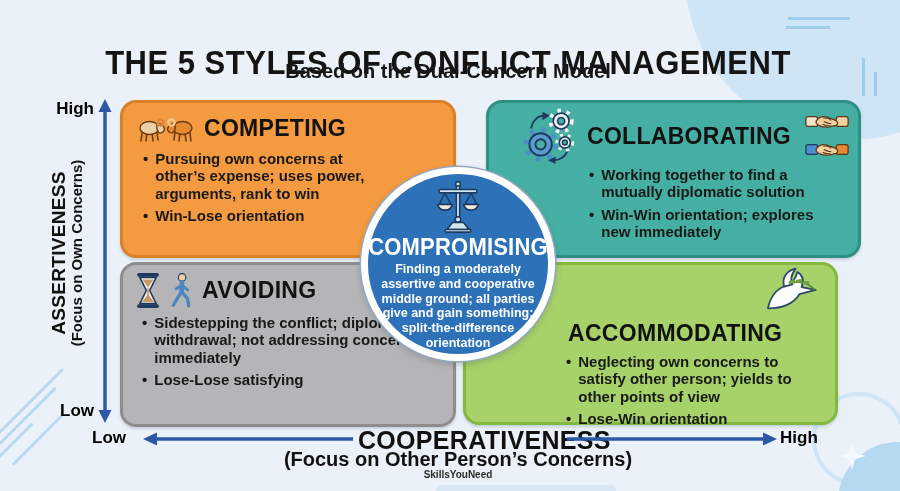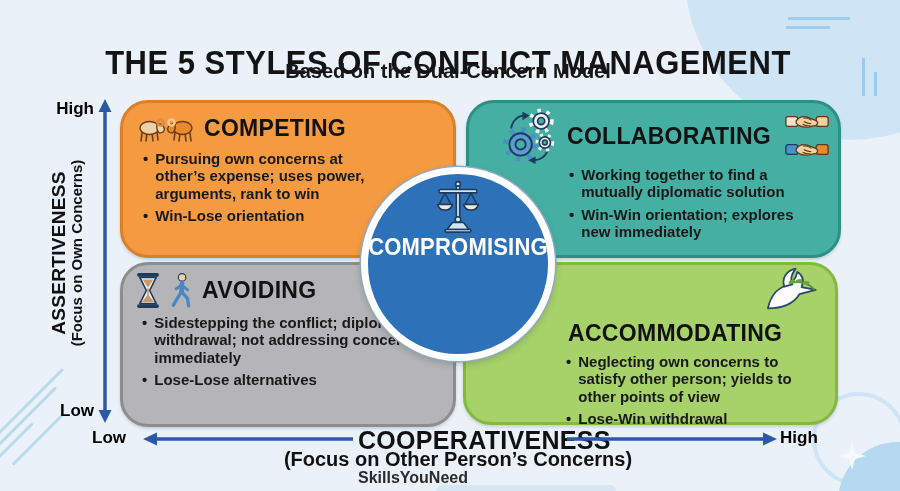--- a/index.html
+++ b/index.html
@@ -50,29 +50,29 @@
   .x-arrow{position:absolute;top:431px;}
   .x-arrow.left{left:143px;} .x-arrow.right{left:567px;}
   .y-title{position:absolute;left:-40px;top:231px;width:220px;height:44px;
         transform:rotate(-90deg);text-align:center;color:#111;line-height:1.12;}
   .y-title .main{font-size:19px;font-weight:bold;letter-spacing:.3px;display:block;}
   .y-title .sub{font-size:15px;font-weight:bold;display:block;}
   .x-title{position:absolute;top:426px;left:358px;width:200px;text-align:center;
         font-size:25px;font-weight:bold;letter-spacing:.3px;color:#111;}
   .x-sub{position:absolute;top:448px;left:258px;width:400px;text-align:center;
         font-size:20px;font-weight:bold;color:#111;}
-  .credit{position:absolute;top:469px;left:358px;width:200px;
-        font-size:16px;font-weight:bold;color:#2b2b2b;}
-
-  
-  .quad{position:absolute;border-radius:28px;border:3.5px solid;box-sizing:border-box;
+  .credit{position:absolute;top:469px;left:358px;width:200px;text-align:center;
+        font-size:10px;font-weight:bold;color:#2b2b2b;}
+
+  
+  .quad{position:absolute;border-radius:16px;border:3.5px solid;box-sizing:border-box;
         box-shadow:0 2px 3px rgba(40,60,90,.18);z-index:2;color:var(--body-text,#191919);}
   .quad.competing{left:120px;top:100px;width:336px;height:158px;
         background:var(--competing-fill,#F49A41);border-color:var(--competing-border,#DB7F28);}
-  .quad.collaborating{left:466px;top:100px;width:375px;height:158px;
+  .quad.collaborating{left:486px;top:100px;width:375px;height:158px;
         background:var(--collaborating-fill,#46AFA3);border-color:var(--collaborating-border,#2E8F85);}
   .quad.avoiding{left:120px;top:262px;width:336px;height:165px;
         background:var(--avoiding-fill,#B5B4B6);border-color:var(--avoiding-border,#8D8D8F);}
   .quad.accommodating{left:463px;top:262px;width:375px;height:163px;
         background:var(--accommodating-fill,#A7D169);border-color:var(--accommodating-border,#82B93E);}
   .quad-head{display:flex;align-items:center;gap:10px;}
   .quad h2{margin:0;font-size:23px;font-weight:bold;letter-spacing:.3px;color:#121212;
         transform:scaleY(1.05);}
   .competing .quad-head{padding:9px 0 2px 15px;}
   .collaborating .quad-head{padding:5px 0 0 32px;}
@@ -243,21 +243,21 @@
       </span>
       <h2>AVOIDING</h2>
     </div>
     <ul class="bullets">
       <li>
         <span class="dot">•</span>
         <span>Sidestepping the conflict; diplomatic withdrawal; not addressing concerns immediately</span>
       </li>
       <li>
         <span class="dot">•</span>
-        <span>Lose-Lose alternatives</span>
+        <span>Lose-Lose satisfying</span>
       </li>
     </ul>
   </section>
 
   <section class="quad accommodating">
     <div class="dove-wrap icon">
       <svg width="70" height="50" viewBox="0 0 64 46">
         <path d="M8 38 C22 38 32 33 37 25 L52 21 L39 18.5 C41.5 12 39.5 7 35 4.5 C34 11 29.5 15.5 24 17.5 C15 20.5 10 29 8 38 Z" fill="#fdfdfd" stroke="#2a4a66" stroke-width="1.6" stroke-linejoin="round"></path>
         <path d="M23 18 C20.5 10 25 3.5 33.5 1.5 C29 7.5 28.5 12 30.5 16 Z" fill="#fdfdfd" stroke="#2a4a66" stroke-width="1.6" stroke-linejoin="round"></path>
         <path d="M51 21 C45 14.5 37 12.5 28 15" fill="none" stroke="#5a8a3a" stroke-width="1.7"></path>
@@ -269,21 +269,21 @@
     <div class="quad-head">
       <h2>ACCOMMODATING</h2>
     </div>
     <ul class="bullets">
       <li>
         <span class="dot">•</span>
         <span>Neglecting own concerns to satisfy other person; yields to other points of view</span>
       </li>
       <li>
         <span class="dot">•</span>
-        <span>Lose-Win withdrawal</span>
+        <span>Lose-Win orientation</span>
       </li>
     </ul>
   </section>
 
   <div class="center-circle">
     <span class="icon scale-wrap">
       <svg width="48" height="54" viewBox="0 0 48 54">
         <g stroke="#1e3a5f" stroke-width="1.6" fill="#cfe8f0" stroke-linejoin="round">
           <circle cx="24" cy="4" r="2.4"></circle>
           <rect x="22.3" y="6" width="3.4" height="31" rx="1.5"></rect>
@@ -292,20 +292,21 @@
           <path d="M37 13 L31 24.5 L43 24.5 Z" fill="none"></path>
           <path d="M3.5 24.5 A7.8 7.8 0 0 0 18.5 24.5 Z" fill="#efe9db"></path>
           <path d="M29.5 24.5 A7.8 7.8 0 0 0 44.5 24.5 Z" fill="#efe9db"></path>
           <circle cx="24" cy="39.5" r="2.8"></circle>
           <path d="M13 49.5 L35 49.5 L29.5 42.5 L18.5 42.5 Z"></path>
           <rect x="11" y="49.5" width="26" height="2.6" rx="1.3"></rect>
         </g>
       </svg>
     </span>
     <h2>COMPROMISING</h2>
+    <p>Finding a moderately assertive and cooperative middle ground; all parties give and gain something; split-the-difference orientation</p>
   </div>
 
   <div class="axis-label x-low">Low</div>
   <svg class="x-arrow left" width="210" height="16">
     <line x1="11" y1="8" x2="210" y2="8" stroke="var(--axis-arrow,#2B59A5)" stroke-width="3.5"></line>
     <polygon points="0,8 14,1.5 14,14.5" fill="var(--axis-arrow,#2B59A5)"></polygon>
   </svg>
   <div class="x-title">COOPERATIVENESS</div>
   <svg class="x-arrow right" width="210" height="16">
     <line x1="0" y1="8" x2="199" y2="8" stroke="var(--axis-arrow,#2B59A5)" stroke-width="3.5"></line>

